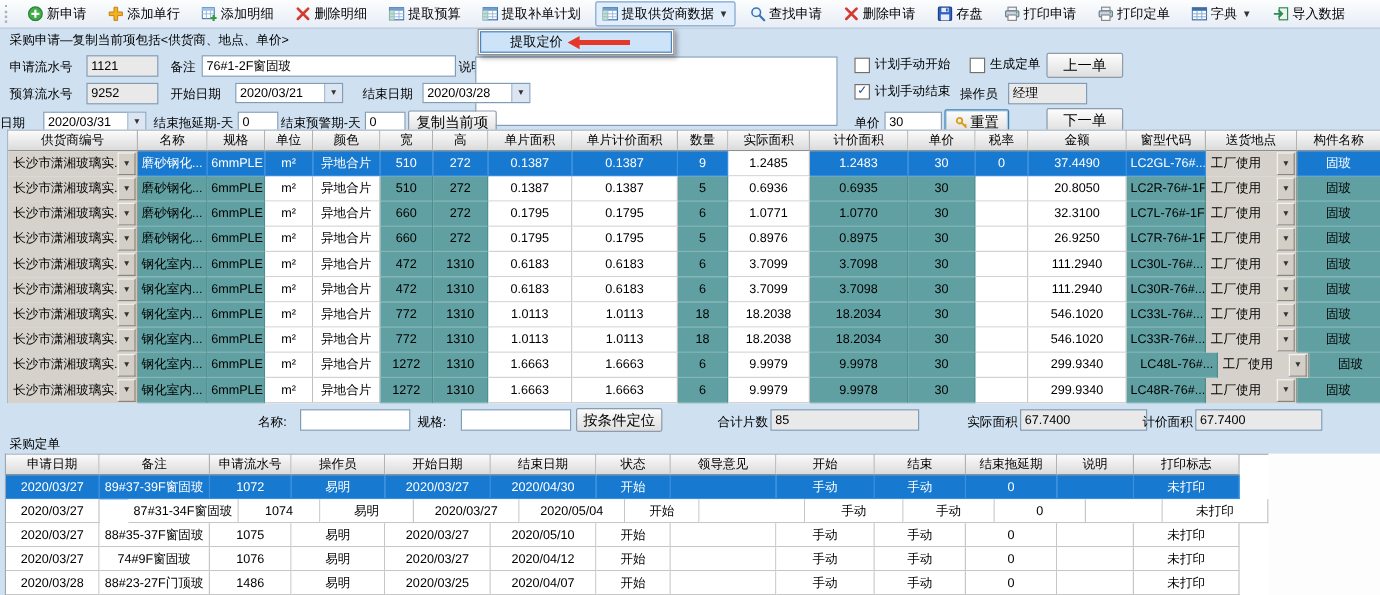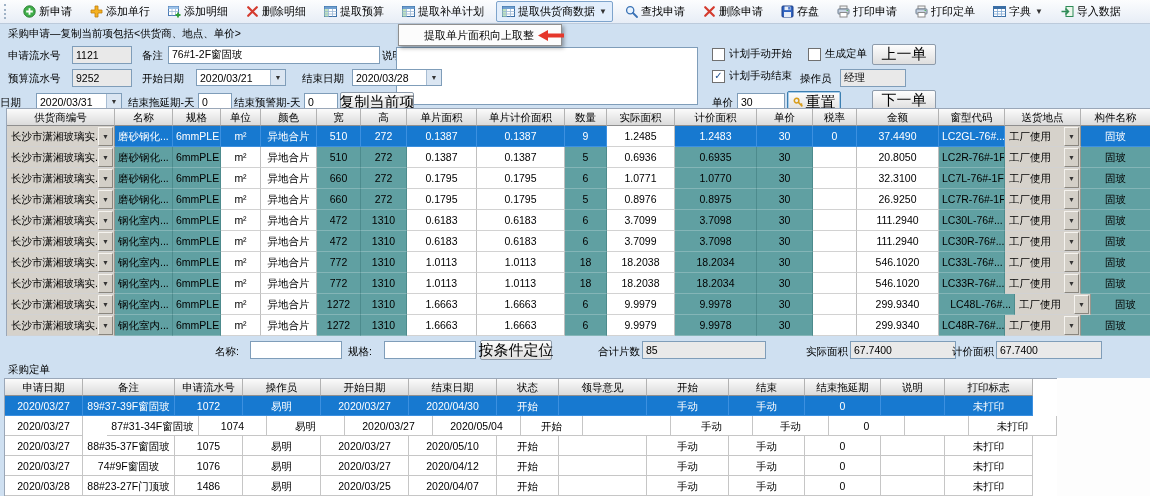--- a/index.html
+++ b/index.html
@@ -30,21 +30,21 @@
   input.fi{position:absolute;height:16px;border:1px solid #7f9db9;font-size:10.5px;
     font-family:inherit;padding:0 3px;box-sizing:content-box;}
   input.sunken{background:#e9e9e9;}
   input.white{background:#fff;}
   .ftextarea{position:absolute;background:#fff;border:1px solid #7f9db9;}
   .dp{position:absolute;height:17px;background:#fff;border:1px solid #7f9db9;display:flex;align-items:center;box-sizing:border-box;}
   .dp-text{flex:1;padding-left:3px;white-space:nowrap;overflow:hidden;}
   .dp-btn{width:14px;height:100%;background:#dbe6f2;border-left:1px solid #a8bdd3;
     display:flex;align-items:center;justify-content:center;font-size:7px;color:#333;}
   .btn{position:absolute;background:linear-gradient(#fdfdfd,#dedede);border:1px solid #8d9bab;
-    border-radius:2px;font-size:15px;display:flex;align-items:center;justify-content:center;cursor:default;white-space:nowrap;}
+    border-radius:2px;font-size:12px;display:flex;align-items:center;justify-content:center;cursor:default;white-space:nowrap;}
   .btn.focus{border:1px solid #3c7fb1;box-shadow:inset 0 0 0 1px #a8cdea;}
   .cbrow{position:absolute;display:flex;align-items:center;gap:4px;white-space:nowrap;}
   .cb{width:11px;height:11px;background:#fff;border:1px solid #707070;display:inline-flex;
     align-items:center;justify-content:center;font-size:10px;line-height:10px;color:#1f4f8f;}
   .cb.checked::after{content:"✓";font-weight:bold;}
 
   
   .grid{position:absolute;border-top:1px solid #9aa7b8;border-left:1px solid #9aa7b8;background:#fff;}
   .grow{display:flex;}
   .hcell{height:17px;line-height:17px;background:linear-gradient(#fbfbfb,#dbdbdb);
@@ -667,22 +667,22 @@
         <div class="ocell" style="width: 88px;"></div>
         <div class="ocell" style="width: 82px;">手动</div>
         <div class="ocell" style="width: 76px;">手动</div>
         <div class="ocell" style="width: 76px;">0</div>
         <div class="ocell" style="width: 64px;"></div>
         <div class="ocell" style="width: 88px;">未打印</div>
       </div>
     </div>
 
   <div id="context-menu">
-      <div class="menu-item">
-        <span>提取单片面积向上取整</span>
+      <div class="menu-item hl">
+        <span>提取定价</span>
         <span class="menu-arrow">
-          <svg width="26" height="11" viewBox="0 0 26 11">
-            <polygon points="0,5.5 10,0 10,3.4 26,3.4 26,7.6 10,7.6 10,11" fill="#e5372a"></polygon>
+          <svg width="52" height="11" viewBox="0 0 52 11">
+            <polygon points="0,5.5 10,0 10,3.4 52,3.4 52,7.6 10,7.6 10,11" fill="#e5372a"></polygon>
           </svg>
         </span>
       </div>
     </div>
 </div>
 
 </body></html>

